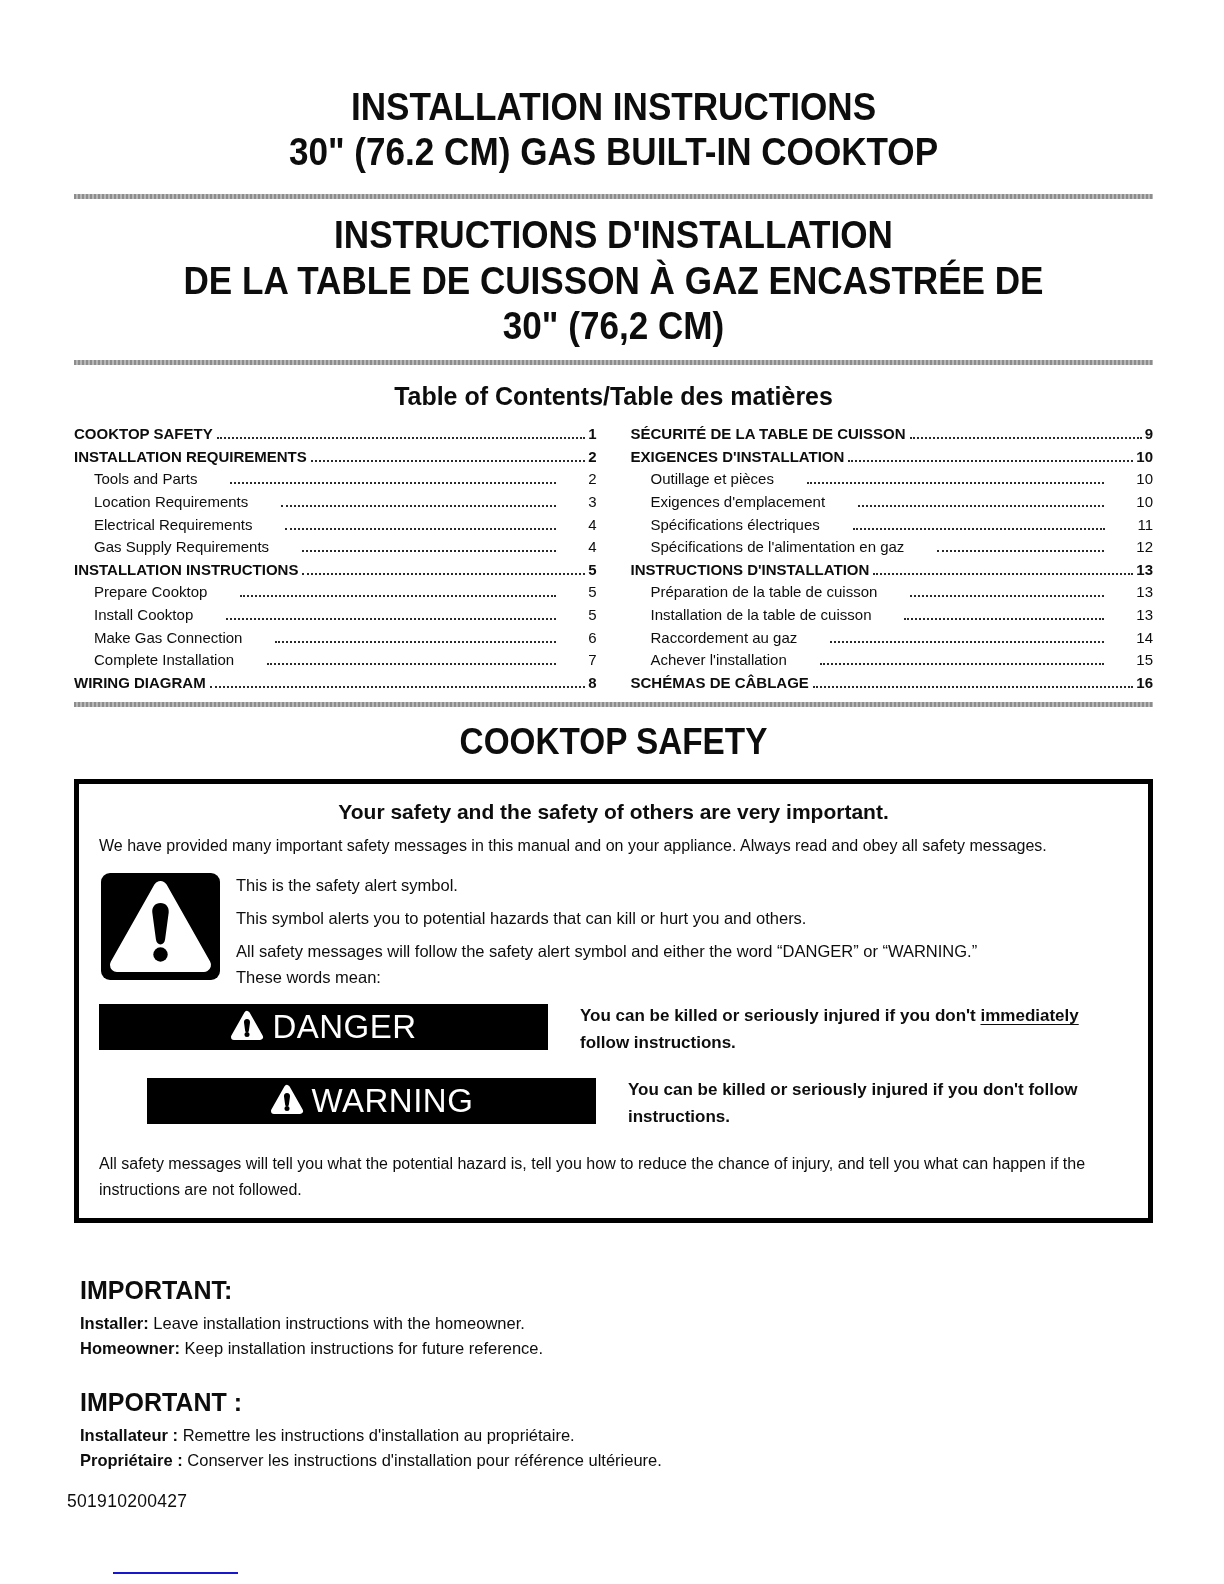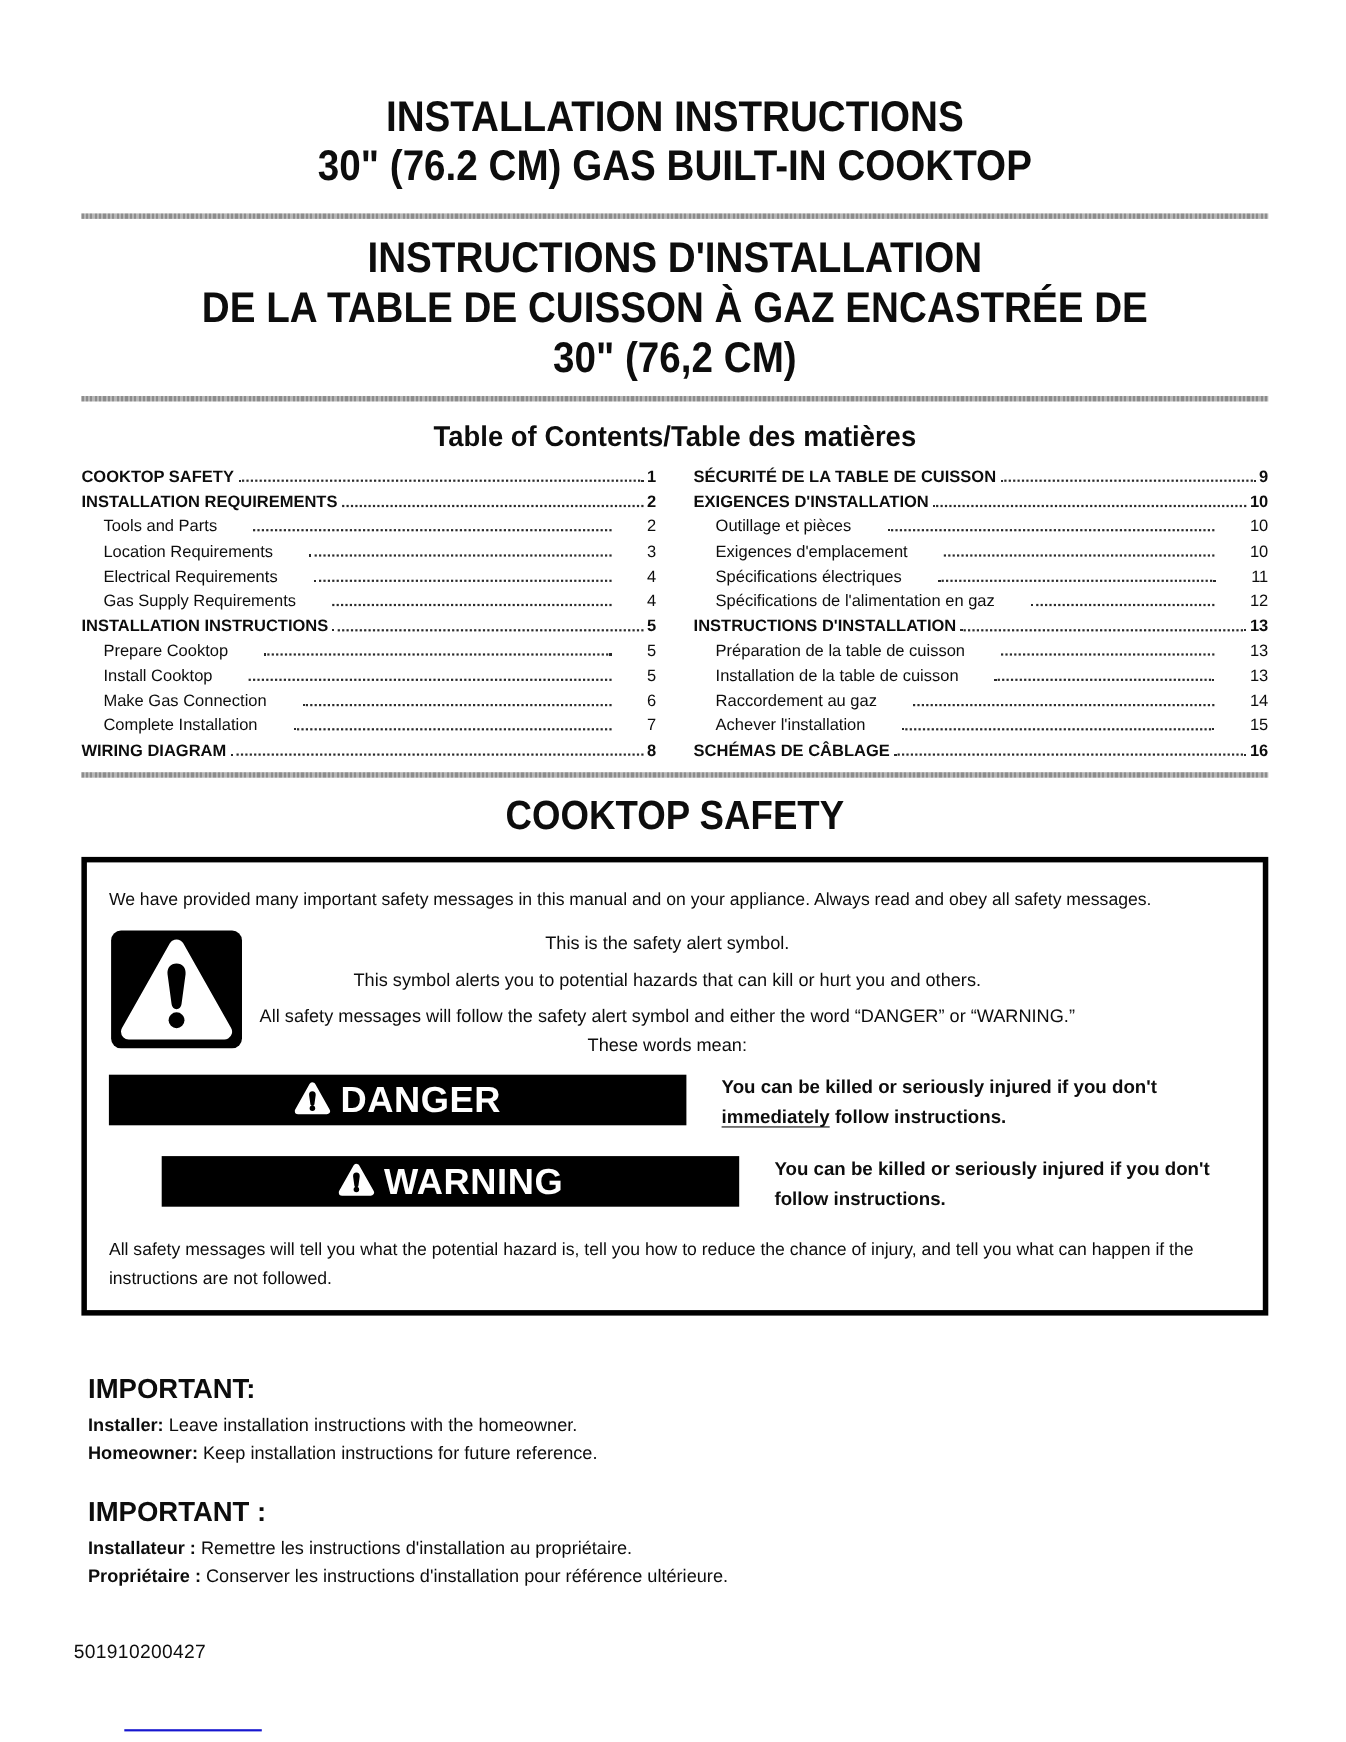--- a/index.html
+++ b/index.html
@@ -58,32 +58,32 @@
   .toc-page{flex:0 0 auto;}
 
   
   .safety-box{
     border:5px solid #000;
     margin-top:0px;
     padding:13px 20px 15px 20px;
   }
   .box-heading{font-size:21px;font-weight:bold;text-align:center;margin-top:3px;}
   .box-par{font-size:16px;line-height:26px;margin-top:9px;}
-  .alert-row{display:flex;margin-top:13px;text-align:center;}
+  .alert-row{display:flex;margin-top:13px;}
   .alert-icon{flex:0 0 auto;width:121px;height:109px;margin-left:1px;}
   .alert-lines{margin-left:15px;font-size:16.5px;line-height:26px;}
   .alert-lines div:nth-child(-n+2){margin-bottom:7px;}
 
   .signal-row{display:flex;align-items:flex-start;margin-top:14px;}
   .signal-banner{
     flex:0 0 auto;
-    width:525px;height:46px;
+    width:449px;height:46px;
     background:#000;color:#fff;
     display:flex;align-items:center;justify-content:center;
-    font-weight:bold;font-size:33px;letter-spacing:.5px;
+    font-weight:normal;font-size:33px;letter-spacing:.5px;
   }
   .signal-banner svg{width:34px;height:31px;margin-right:8px;margin-top:-3px;}
   .signal-text{
     margin-left:32px;margin-top:-2px;
     width:540px;
     font-weight:bold;font-size:17px;line-height:27px;
   }
   .signal-row.warning{margin-top:22px;padding-left:48px;}
   .u{text-decoration:underline;text-underline-offset:3px;}
 
@@ -252,20 +252,21 @@
           <span class="toc-page">16</span>
         </div>
         </div>
     </div>
 
     <div class="sep after-toc"></div>
 
     <div class="display section-heading">COOKTOP SAFETY</div>
 
     <div class="safety-box">
+      <div class="box-heading">Your safety and the safety of others are very important.</div>
       <div class="box-par">We have provided many important safety messages in this manual and on your appliance. Always read and obey all safety messages.</div>
 
       <div class="alert-row">
         <svg class="alert-icon" viewBox="0 0 121 109" xmlns="http://www.w3.org/2000/svg">
           <rect x="1" y="1" width="119" height="107" rx="9" fill="#000"></rect>
           <path d="M60.5 16 L104 93 L17 93 Z" fill="#fff" stroke="#fff" stroke-width="14" stroke-linejoin="round"></path>
           <path d="M60.5 31 c5.4 0 8.8 4.2 8.2 9.6 l-3.6 26.6 c-0.4 3.2 -2.2 5.2 -4.6 5.2 s-4.2 -2 -4.6 -5.2 l-3.6 -26.6 c-0.6 -5.4 2.8 -9.6 8.2 -9.6 z" fill="#000"></path>
           <circle cx="60.5" cy="82.5" r="7.2" fill="#000"></circle>
         </svg>
         <div class="alert-lines">

